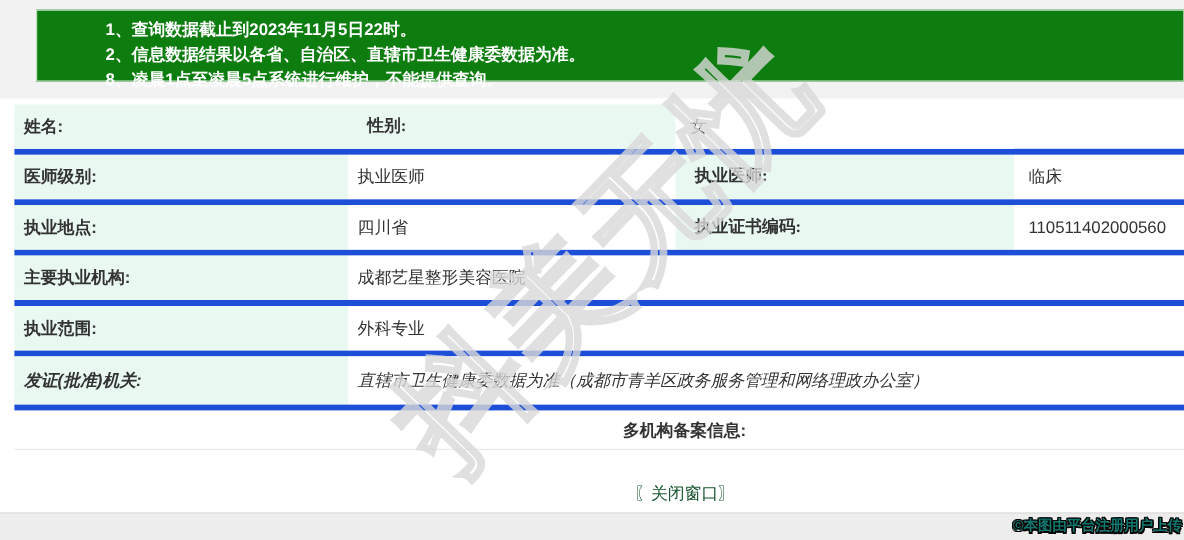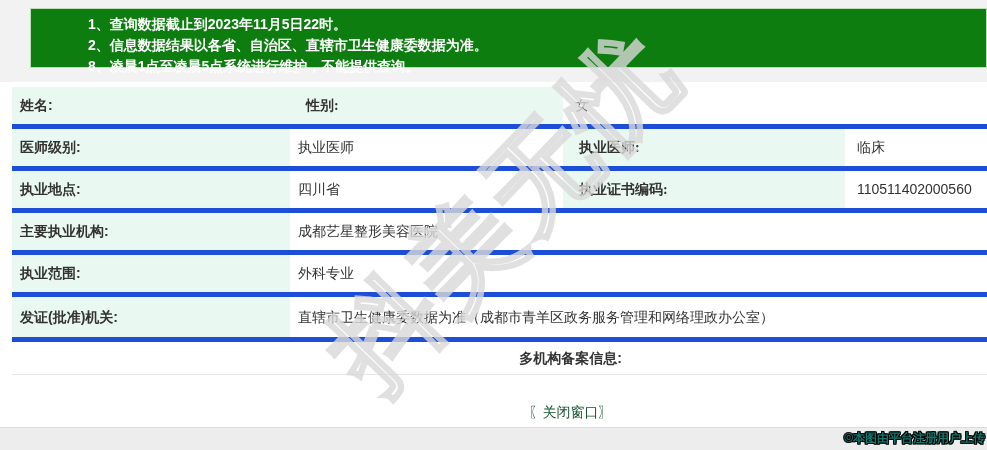--- a/index.html
+++ b/index.html
@@ -28,21 +28,21 @@
     padding:5px 0 0 12px;
   }
   .row{
     display:grid;
     grid-template-columns:278px 273px 282px 1fr;
     border-bottom:5px solid #1d4ed8;
     height:37px;line-height:37px;
     font-size:14px;
   }
   .row.wide{grid-template-columns:278px 1fr;}
-  .row.tall{height:40px;line-height:40px;}
+  .row.tall{height:40px;line-height:40px;font-style:italic;}
   .cell{overflow:hidden;white-space:nowrap;}
   .lbl{background:#e9f8f1;font-weight:bold;padding-left:8px;}
   .lbl.second{padding-left:16px;font-family:Liberation Serif, serif;}
   .val{background:#ffffff;padding-left:8px;}
   .val.last{padding-left:12px;}
   .val.strong{font-weight:bold;}
   
   .center-row{
     height:32px;line-height:32px;
     border-bottom:1px solid #e8e8e8;

